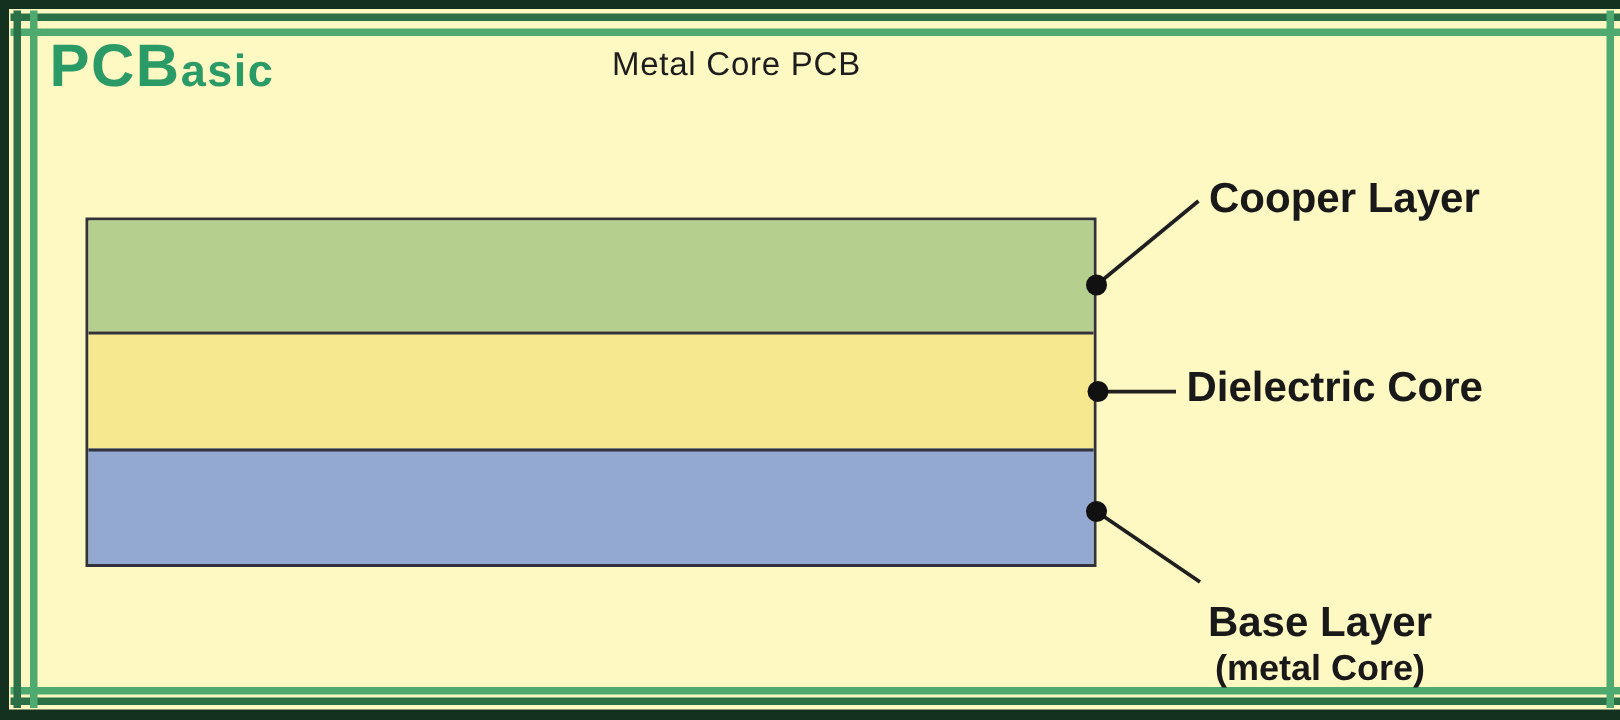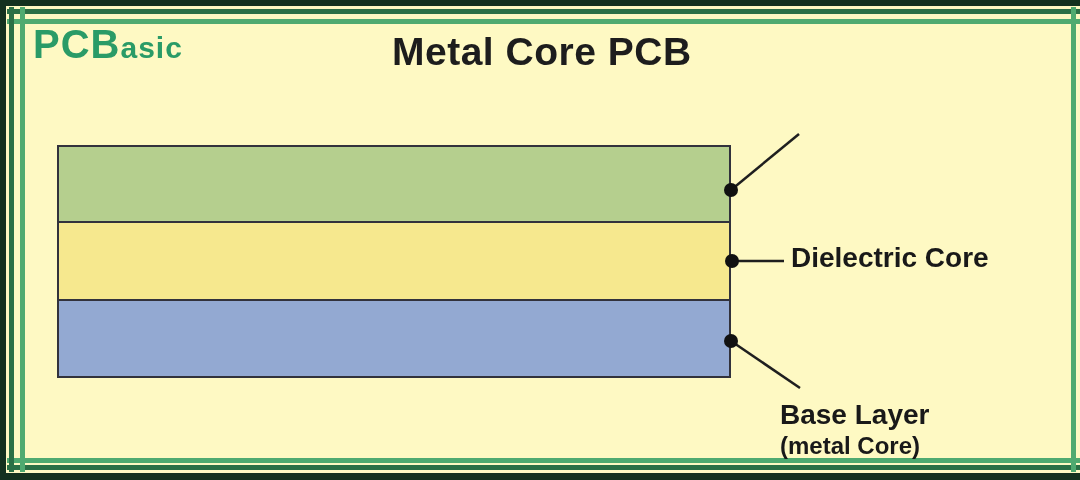--- a/index.html
+++ b/index.html
@@ -37,22 +37,22 @@
   .logo {
     position: absolute; left: 33px; top: 24px;
     white-space: nowrap; line-height: 1;
     font-weight: bold; letter-spacing: 1px;
   }
   .logo .big   { font-size: 40px; }
   .logo .small { font-size: 30px; }
 
   
   .title {
-    position: absolute; left: 392px; top: 30px;
-    font-size: 39px; font-weight: bold; color: #1d1d1d;
+    position: absolute; left: 408px; top: 30px;
+    font-size: 22px; font-weight: normal; color: #1d1d1d;
     letter-spacing: 0.5px; white-space: nowrap;
   }
 
   
   .stack {
     position: absolute; left: 57px; top: 145px; width: 674px;
     border: 2px solid #32323c; box-sizing: border-box;
   }
   .layer { width: 100%; }
   .layer + .layer { border-top: 2px solid #32323c; }
@@ -63,21 +63,21 @@
   
   .overlay { position: absolute; inset: 0; pointer-events: none; }
 
   
   .callout {
     position: absolute; color: #191919; font-weight: bold;
     font-size: 28px; white-space: nowrap; line-height: 1.1;
   }
   .callout-copper     { left: 806px; top: 117px; }
   .callout-dielectric { left: 791px; top: 243px; }
-  .callout-base       { left: 780px; top: 400px; width: 200px; text-align: left; }
+  .callout-base       { left: 780px; top: 400px; width: 200px; text-align: center; }
   .callout-base .sub  { font-size: 24px; margin-top: 2px; }
 </style>
 </head>
 <body>
 
 <div class="canvas">
 
   <div class="frame-outer" style="border-color: rgb(20, 49, 31);"></div>
   <div class="fline h dark-top" style="background-color: rgb(43, 112, 70);"></div>
   <div class="fline h dark-bottom" style="background-color: rgb(43, 112, 70);"></div>
@@ -102,19 +102,20 @@
 
   <svg class="overlay" width="1080" height="480" viewBox="0 0 1080 480">
     <line x1="731" y1="190" x2="799" y2="134" stroke="#1f1f1f" stroke-width="2.5"></line>
     <line x1="732" y1="261" x2="784" y2="261" stroke="#1f1f1f" stroke-width="2.5"></line>
     <line x1="731" y1="341" x2="800" y2="388" stroke="#1f1f1f" stroke-width="2.5"></line>
     <circle cx="731" cy="190" r="7" fill="#111"></circle>
     <circle cx="732" cy="261" r="7" fill="#111"></circle>
     <circle cx="731" cy="341" r="7" fill="#111"></circle>
   </svg>
 
+  <div class="callout callout-copper">Cooper Layer</div>
   <div class="callout callout-dielectric">Dielectric Core</div>
   <div class="callout callout-base">
     <div>Base Layer</div>
     <div class="sub">(metal Core)</div>
   </div>
 
 </div>
 
 </body></html>

